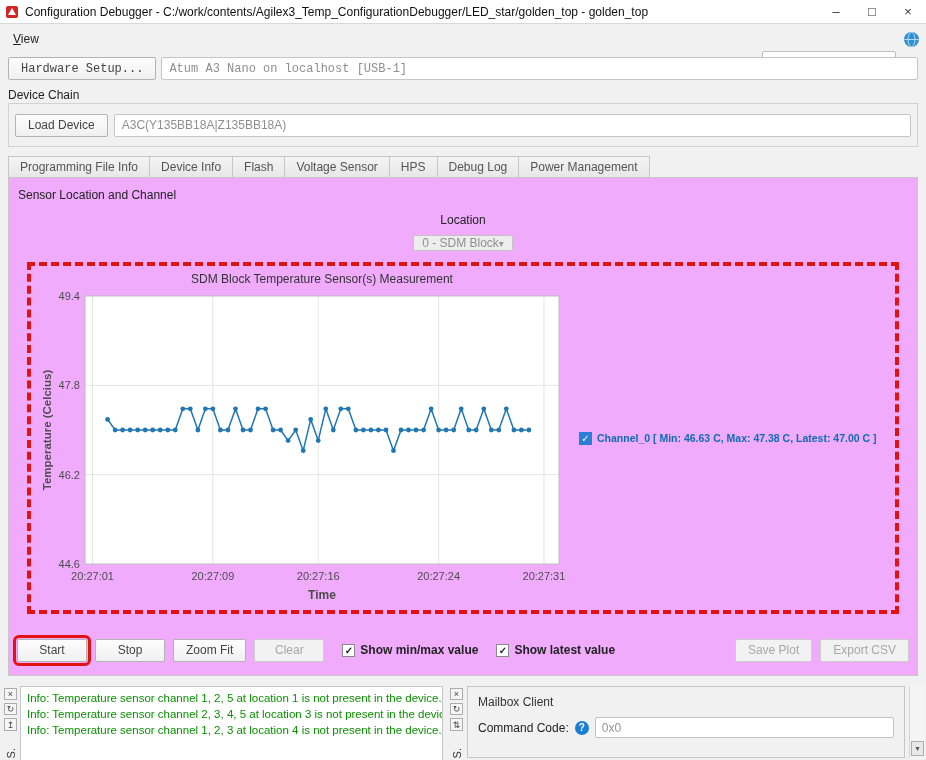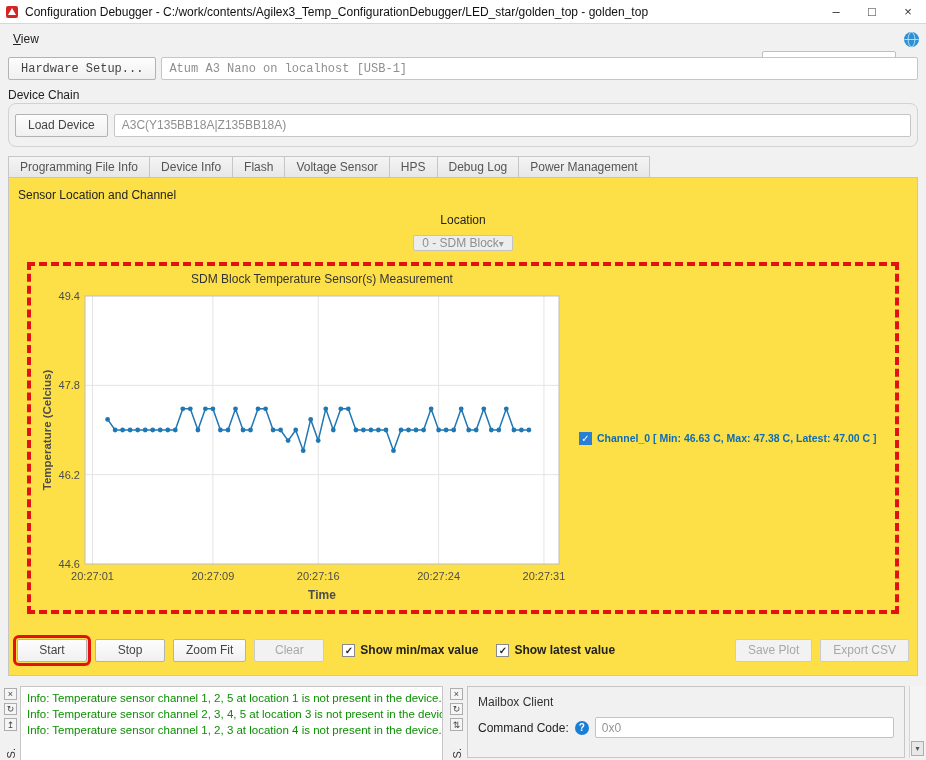--- a/index.html
+++ b/index.html
@@ -27,30 +27,30 @@
   .btn { display:inline-flex; align-items:center; justify-content:center; height:23px; padding:0 12px;
     background:linear-gradient(#fdfdfd,#f0f0f0); border:1px solid #b3b3b3; border-radius:2px;
     font-size:12px; color:#444; white-space:nowrap; }
   .btn.disabled { color:#a8a8a8; background:#f2f2f2; border-color:#cccccc; }
   .field { background:#fff; border:1px solid #c6c6c6; border-radius:2px; color:#8f8f8f;
     display:flex; align-items:center; padding:0 7px; height:23px; white-space:nowrap; }
   .hw-row { position:absolute; top:57px; left:8px; right:8px; display:flex; gap:5px;font-family:Liberation Mono, monospace; }
   .hw-row .field { flex:1; }
   .section-title { position:absolute; top:88px; left:8px; color:#222; }
   .chain-box { position:absolute; top:103px; left:8px; right:8px; height:44px;
-    border:1px solid #d2d2d2; border-radius:8px; display:flex; align-items:center; padding:0 6px; gap:6px; }
+    border:1px solid #d2d2d2; border-radius:0; display:flex; align-items:center; padding:0 6px; gap:6px; }
   .chain-box .field { flex:1; }
   
   .tabbar { position:absolute; top:154px; left:8px; right:8px; height:24px; display:flex; align-items:flex-end; }
   .tab { height:22px; display:flex; align-items:center; padding:0 11px; margin-right:-1px;
     background:linear-gradient(#f4f4f4,#e7e7e7); border:1px solid #c6c6c6; color:#555; white-space:nowrap;text-align:right; }
   .tab.active { height:24px; background:#f1f1f1; color:#222; border-bottom:1px solid #f1f1f1;
     margin-bottom:-1px; z-index:3; position:relative; }
   .panel { position:absolute; top:177px; left:8px; right:8px; height:499px;
-    border:1px solid #c6c6c6; background:#fde047; z-index:1; }
+    border:1px solid #c6c6c6; background:#f0abfc; z-index:1; }
   .panel-section-label { position:absolute; top:10px; left:9px; color:#222; }
   .location-row { position:absolute; top:35px; left:10px; right:10px; height:23px; display:flex; align-items:center; gap:8px;flex-direction:column; }
   .combo { flex:1; height:23px; border:1px solid #c3c3c3; border-radius:2px; background:#ededed;
     display:flex; align-items:center; padding:0 8px; color:#8f8f8f; }
   .combo-arrow { margin-left:auto; color:#9a9a9a; font-size:10px; }
   
   .annotation-box { position:absolute; top:84px; left:18px; right:18px; height:352px;
     border:4px dashed #e31212; display:flex; padding:6px 8px; }
   .chart-col { width:530px; }
   .chart-title { width:474px; margin-left:46px; text-align:center; height:18px; color:#333; font-size:12px; }

